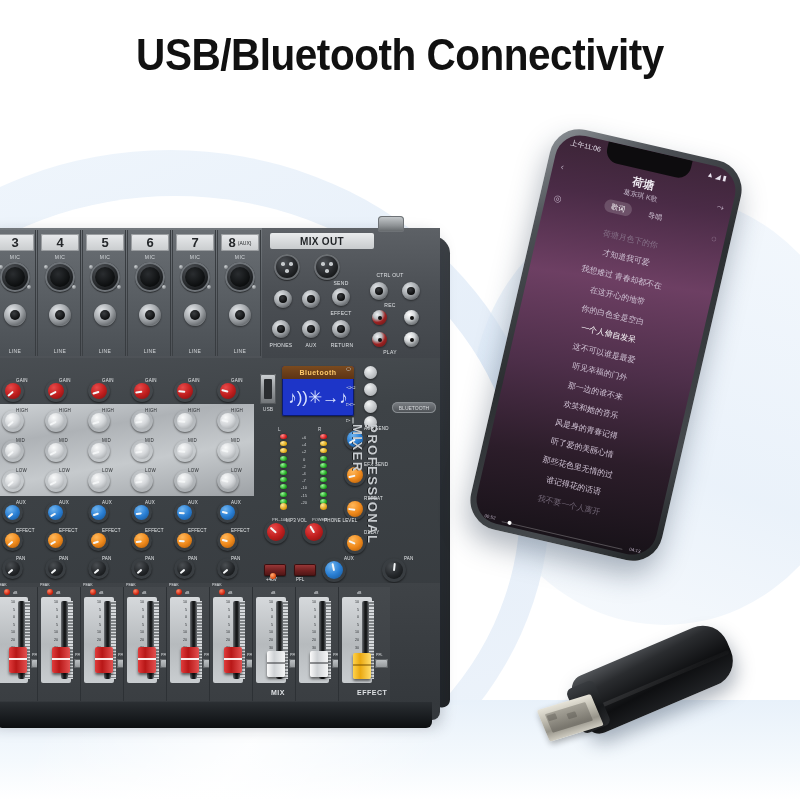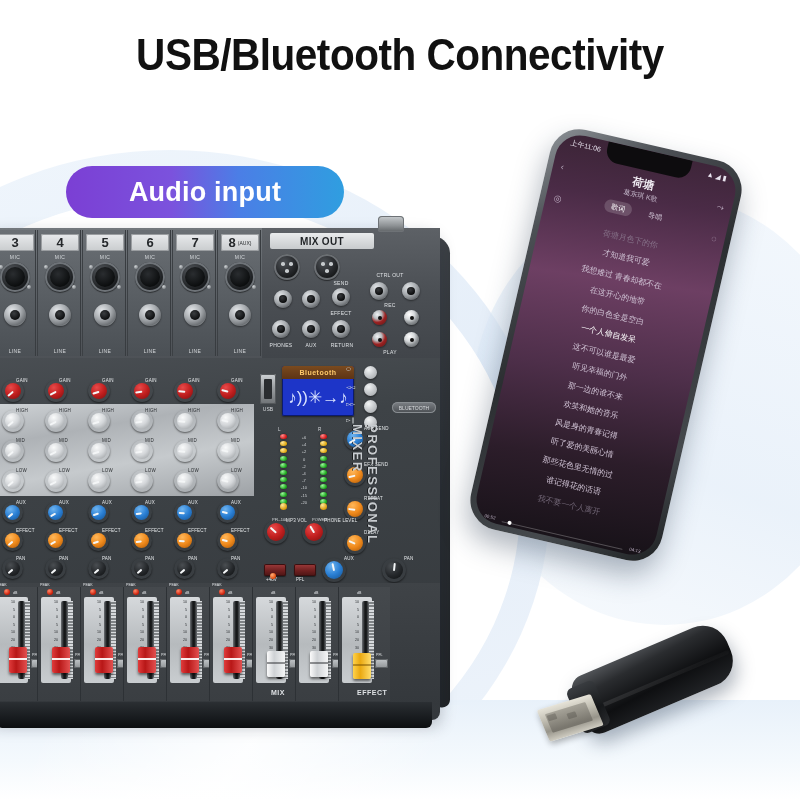--- a/index.html
+++ b/index.html
@@ -377,23 +377,20 @@
 <div id="stage">
 
   <div class="bg-arc arc-main"></div>
   <div class="bg-arc arc-right"></div>
   <div class="arc-cut"></div>
   <div class="floor"></div>
   <div class="floor-sheen"></div>
 
   <div class="headline">USB/Bluetooth Connectivity</div>
 
-  <div class="pill">
-    <span>Audio input</span>
-  </div>
 
   <div class="mixer">
     <div class="mixer-side"></div>
     <div class="mixer-body">
 
       <div class="io-panel" id="io-panel">
           <div class="ch" style="left: 0px;">
             <div class="ch-num">3</div>
             <div class="lbl-mic">MIC</div>
             <div class="xlr">

